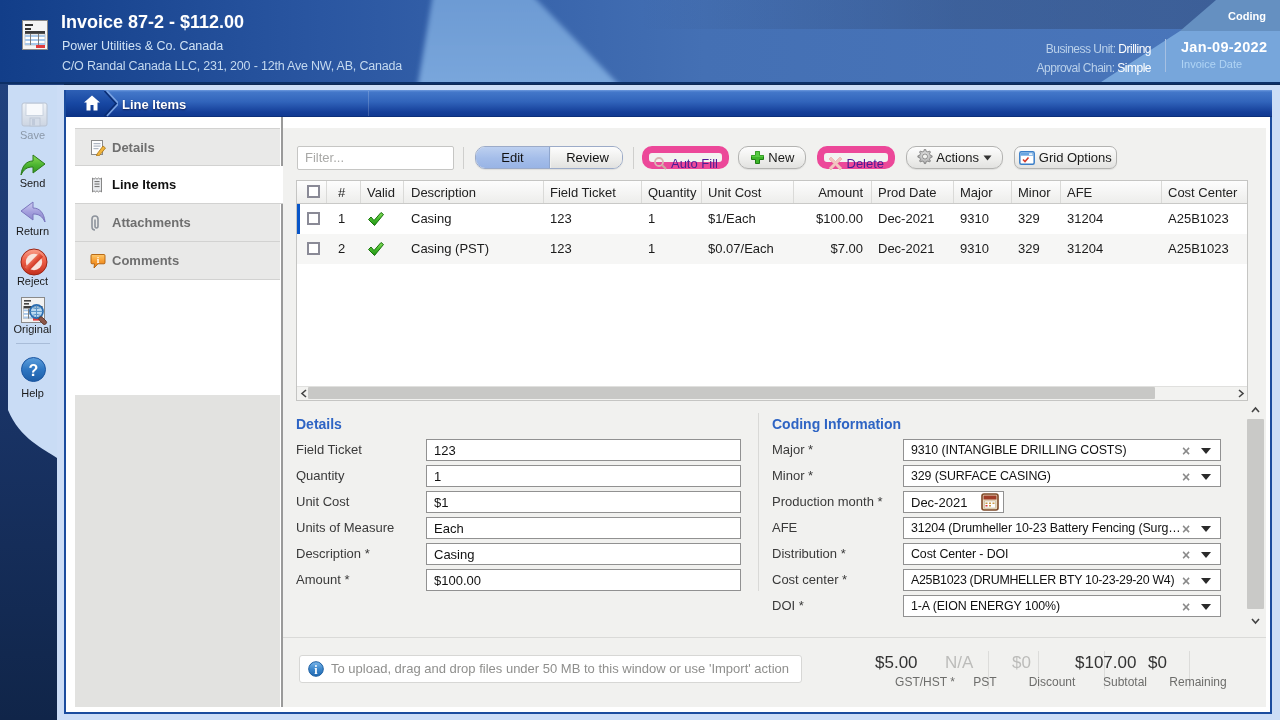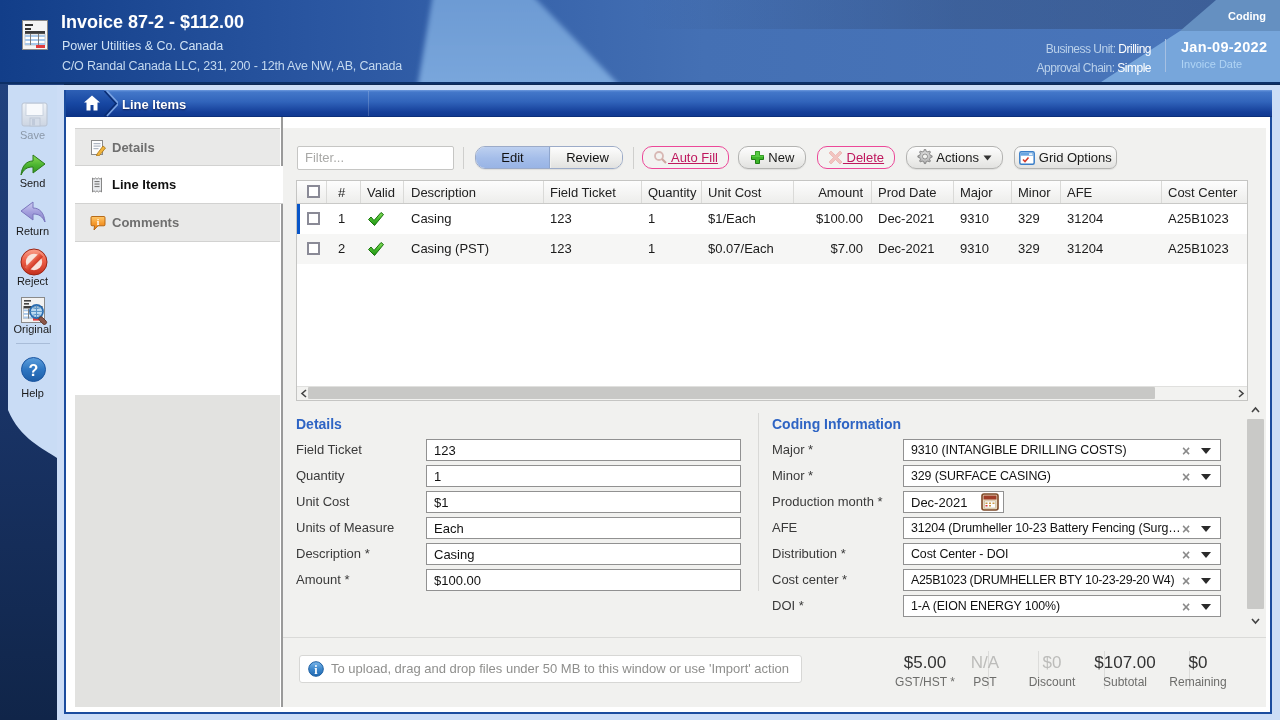--- a/index.html
+++ b/index.html
@@ -45,21 +45,21 @@
   #menuline2 { left:281px; top:117px; width:2px; height:590px; background:#9a9a9a; }
 
   
   #pane { left:283px; top:128px; width:983px; height:579px; background:#f1f1ef; }
 
   
   #filter { left:297px; top:146px; width:157px; height:24px; background:#fff; border:1px solid #c6c6c4; border-radius:2px; color:#a9a9a7; font-size:13px; line-height:22px; padding-left:7px; }
   .vsep { width:1px; background:#cfcfcd; top:147px; height:22px; }
   .btn { top:146px; height:23px; border-radius:10px; font-size:13px; color:#1a1a1a; text-align:center; }
   .btn-n { background:linear-gradient(180deg,#fdfdfd 0%,#efefed 55%,#e2e2e0 100%); border:1px solid #b3b3b1; box-shadow:0 1px 1px rgba(0,0,0,0.08); }
-  .btn-d { background:#f3f3f1; border:1px solid #ec4899; color:#be185d;text-decoration:underline; }
+  .btn-d { background:#f3f3f1; border:7px solid #ec4899; color:#4c1d95; }
   .ico { display:inline-block; vertical-align:-3px; }
 
   
   #tbl { left:296px; top:180px; width:952px; height:221px; background:#fff; border:1px solid #c5c5c3; }
   #thead { position:absolute; left:0; top:0; width:950px; height:23px; background:linear-gradient(180deg,#fdfdfd,#ededeb); border-bottom:1px solid #c9c9c7; }
   .th { position:absolute; top:0; height:22px; border-right:1px solid #dadad8; }
   .thx { position:absolute; top:4px; font-size:13px; color:#222; white-space:nowrap; }
   .row { position:absolute; left:0; width:950px; height:30px; }
   .cell { position:absolute; top:7px; font-size:13px; color:#1a1a1a; white-space:nowrap; }
 
@@ -75,21 +75,21 @@
   .finput { background:#fff; border:1px solid #919191; font-size:13px; color:#111; padding:3px 0 0 7px; white-space:nowrap; }
   .dd { font-size:12.4px; letter-spacing:-0.1px; padding-right:44px; overflow:hidden; }
   #formsep { left:758px; top:413px; width:1px; height:178px; background:#d9d9d7; }
   .ddx { position:absolute; right:30px; top:3px; color:#8a8a8a; font-weight:bold; font-size:14px; }
   .dda { position:absolute; right:9px; top:8px; width:0; height:0; border-left:5.5px solid transparent; border-right:5.5px solid transparent; border-top:6.5px solid #2a2a2a; }
 
   
   #botline { left:283px; top:637px; width:983px; height:1px; background:#dadad8; }
   #infobox { left:299px; top:655px; width:503px; height:28px; background:#fff; border:1px solid #d7d7d5; border-radius:3px; }
   #infotxt { left:331px; top:661px; font-size:13px; color:#8f8f8d; }
-  .tot-val { font-size:17px; color:#333; text-align:center; }
+  .tot-val { font-size:17px; color:#333; text-align:left; }
   .tot-val.dim { color:#bcbcba; }
   .tot-lbl { font-size:12px; color:#6d6d6b; text-align:center; }
   .tot-sep { top:651px; width:1px; height:38px; background:#dcdcda; }
 </style>
 </head>
 <body>
 
 <svg id="header" class="abs" width="1280" height="84" viewBox="0 0 1280 84">
   <defs>
     <linearGradient id="hgrad" x1="0" y1="0" x2="1" y2="0">
@@ -265,20 +265,26 @@
     <span class="mtxt">Details</span>
   </div>
   <div class="mi active">
     <svg class="micon" width="16" height="16" viewBox="0 0 16 16">
       <path d="M2.5,1 L4,2.2 L5.5,1 L7,2.2 L8.5,1 L10,2.2 L11.5,1 L11.5,15 L10,13.8 L8.5,15 L7,13.8 L5.5,15 L4,13.8 L2.5,15 Z" fill="#e8eaed" stroke="#7a7a7a" stroke-width="0.9"></path>
       <rect x="4.5" y="4" width="5" height="1.1" fill="#777"></rect>
       <rect x="4.5" y="6.5" width="5" height="1.1" fill="#777"></rect>
       <rect x="4.5" y="9" width="5" height="1.1" fill="#777"></rect>
     </svg>
     <span class="mtxt">Line Items</span>
+  </div>
+  <div class="mi">
+    <svg class="micon" width="16" height="16" viewBox="0 0 16 16">
+      <path d="M5,15 C3,15 2,13.5 2,11.5 L2,4 C2,2 3.5,1 5,1 C6.5,1 8,2 8,4 L8,11 C8,12 7.5,13 6.5,13 C5.5,13 5,12 5,11 L5,4.5" fill="none" stroke="#8d939c" stroke-width="1.6"></path>
+    </svg>
+    <span class="mtxt">Attachments</span>
   </div>
   <div class="mi">
     <svg class="micon" width="16" height="16" viewBox="0 0 16 16">
       <defs>
           <linearGradient id="cmt" x1="0" y1="0" x2="0" y2="1">
         <stop offset="0" stop-color="#ffc96b"></stop>
             <stop offset="0.5" stop-color="#f59a2e"></stop>
             <stop offset="1" stop-color="#e87d12"></stop>
       </linearGradient>
         </defs>

